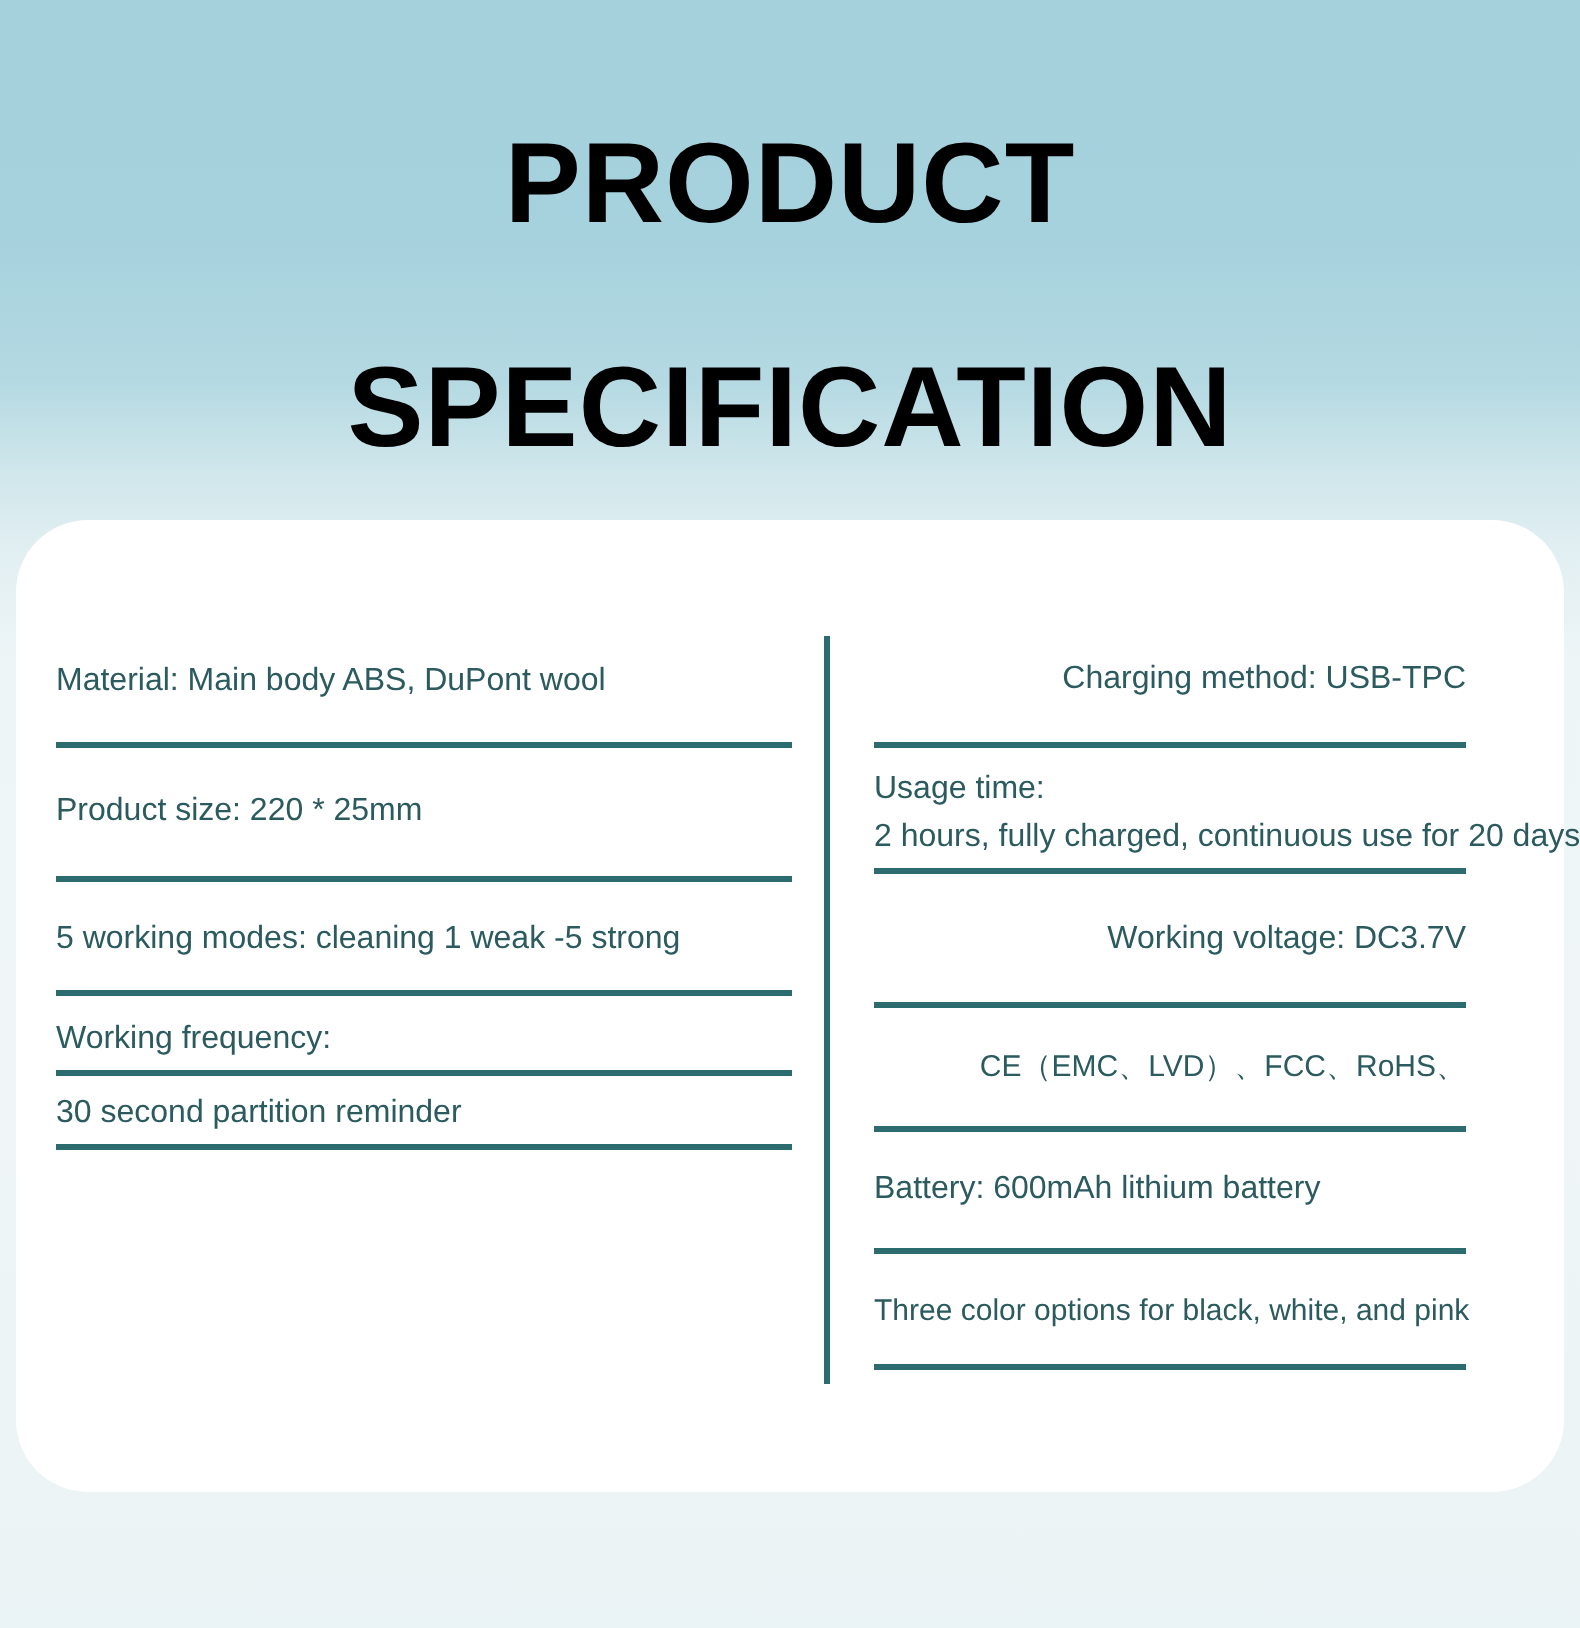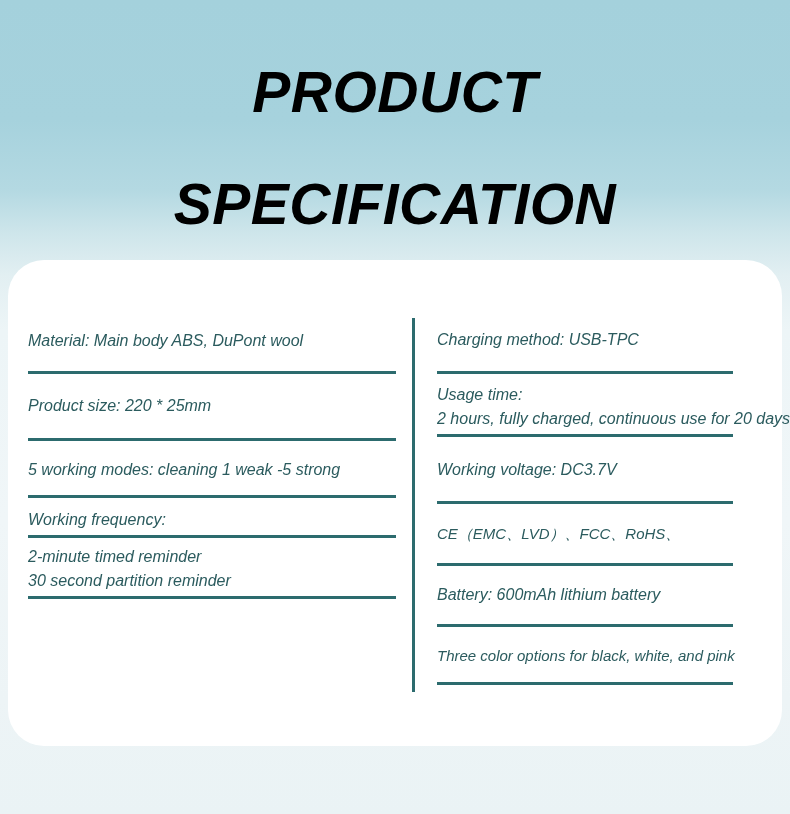--- a/index.html
+++ b/index.html
@@ -22,21 +22,20 @@
         #a4d1dc 0px,
         #a6d2dd 120px,
         #b4d9e2 190px,
         #cfe6eb 235px,
         #e2eff2 275px,
         #edf5f7 330px,
         #f0f6f8 520px,
         #edf4f6 700px,
         #eaf3f5 814px);
     overflow: hidden;
-    font-style: italic;
   }
 
   
   .title-block {
     position: absolute;
     top: 56px;
     left: 0;
     width: 790px;
     text-align: center;
     color: #000000;
@@ -103,21 +102,21 @@
   .spec-text {
     font-size: 16px;
     line-height: 24px;
     color: #2b5b5e;
     white-space: nowrap;
   }
   .spec-text.small {
     font-size: 15px;
   }
   .spec-text.center {
-    text-align: left;
+    text-align: right;
   }
   .spec-text.overflow {
     white-space: nowrap;
     width: 348px;
   }
 
   
   .col-left .r1 .spec-text { padding: 11px 0 18px 0; }
   .col-left .r2 .spec-text { padding: 20px 0 20px 0; }
   .col-left .r3 .spec-text { padding: 15px 0 15px 0; }
@@ -169,21 +168,20 @@
 
     <div class="spec-row r5">
       <div class="spec-text">
         <span class="pair-line">Working frequency:</span>
       </div>
       <div class="rule"></div>
     </div>
 
     <div class="spec-row r6">
       <div class="spec-text">
-        <span class="pair-line">2-minute timed reminder</span>
         <span class="pair-line right">30 second partition reminder</span>
       </div>
       <div class="rule"></div>
     </div>
 
   </div>
 
   <div class="col col-right">
 
     <div class="spec-row r1">

